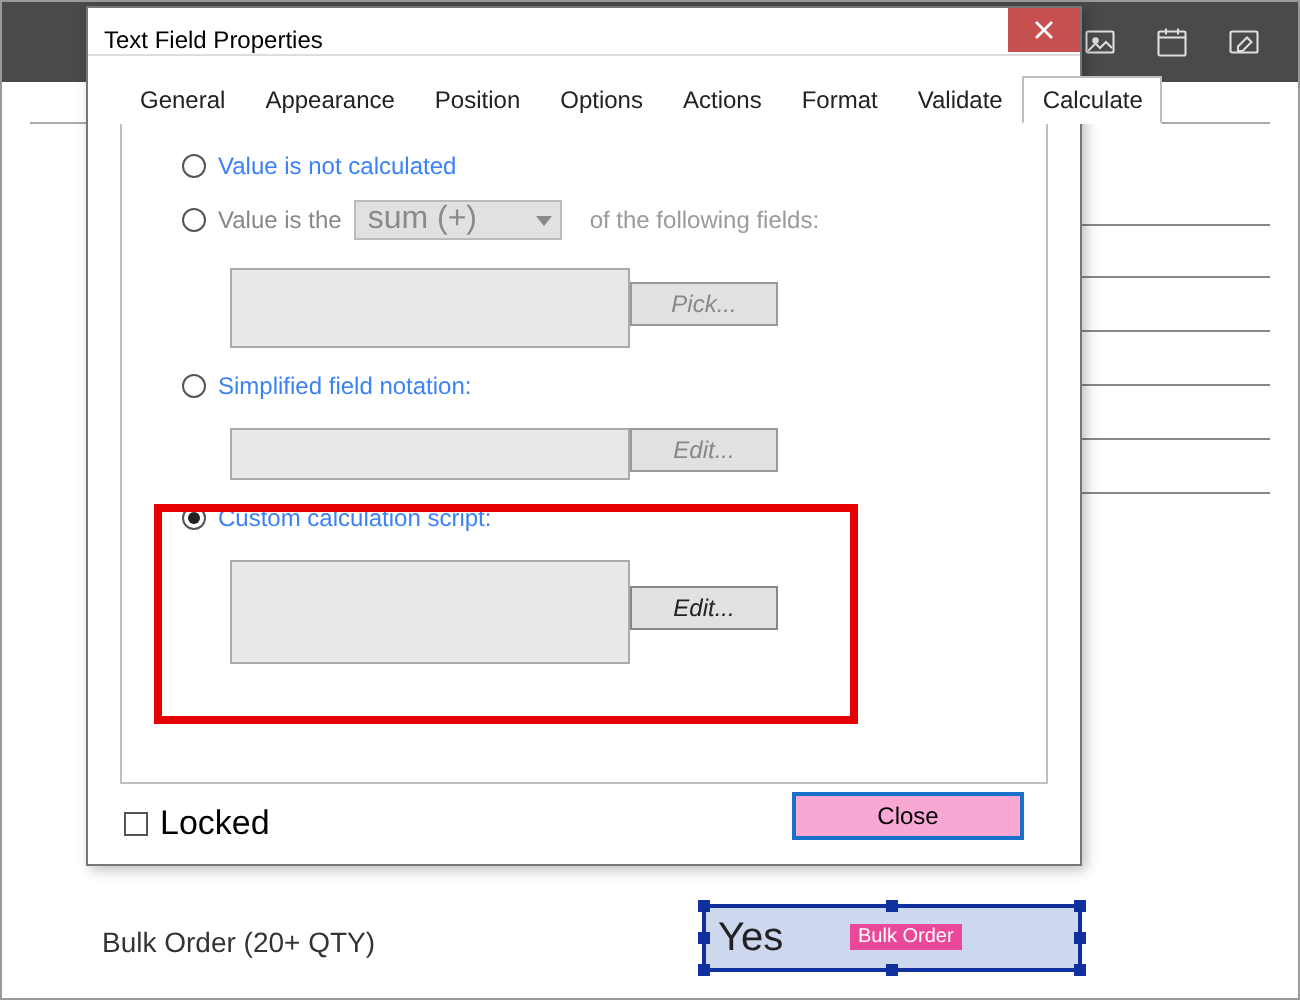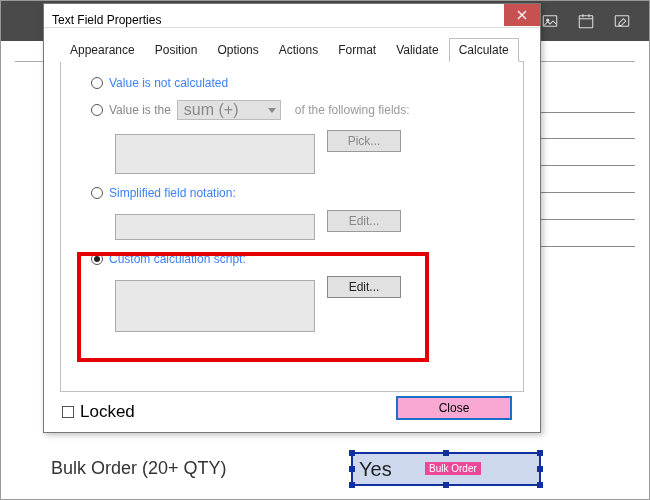--- a/index.html
+++ b/index.html
@@ -49,21 +49,21 @@
   }
   .grid-lines div {
     height: 27px;
     border-bottom: 1px solid #888;
   }
   .grid-lines div:first-child { border-top: 1px solid #888; }
   .bulk-label {
     position: absolute;
     left: 50px;
     bottom: 20px;
-    font-size: 18px;
+    font-size: 14px;
     color: #333;
     font-family: "Segoe UI", sans-serif;
   }
   .field-sel {
     position: absolute;
     left: 350px;
     bottom: 13px;
     width: 190px;
     height: 34px;
     border: 2px solid #1030a0;
@@ -218,23 +218,24 @@
     display: inline-flex;
     align-items: center;
     justify-content: center;
     font-size: 12px;
     color: #888;
     cursor: default;
   }
   .btn.enabled { color: #222; cursor: pointer; border-color:#888; }
   .row-with-btn {
     display: flex;
-    align-items: flex-start;
-    gap: 12px;
+    align-items: center;
+    gap: 0;
     margin-bottom: 12px;
+    font-style: italic;
   }
   .highlight {
     border: 4px solid #e40000;
     position: absolute;
     left: 16px; top: 190px;
     width: 352px; height: 110px;
     pointer-events: none;
     z-index: 5;
   }
   .locked-row {
@@ -314,20 +315,21 @@
     <span>Text Field Properties</span>
     <div class="title-close">
       <svg width="10" height="10" viewBox="0 0 10 10">
           <line x1="1" y1="1" x2="9" y2="9" stroke="#fff" stroke-width="1.3"></line>
           <line x1="9" y1="1" x2="1" y2="9" stroke="#fff" stroke-width="1.3"></line>
         </svg>
     </div>
   </div>
   <div class="dlg-body">
     <div class="tabs">
+      <div class="tab">General</div>
       <div class="tab">Appearance</div>
       <div class="tab">Position</div>
       <div class="tab">Options</div>
       <div class="tab">Actions</div>
       <div class="tab">Format</div>
       <div class="tab">Validate</div>
       <div class="tab active">Calculate</div>
     </div>
     <div class="tabpanel">
 

